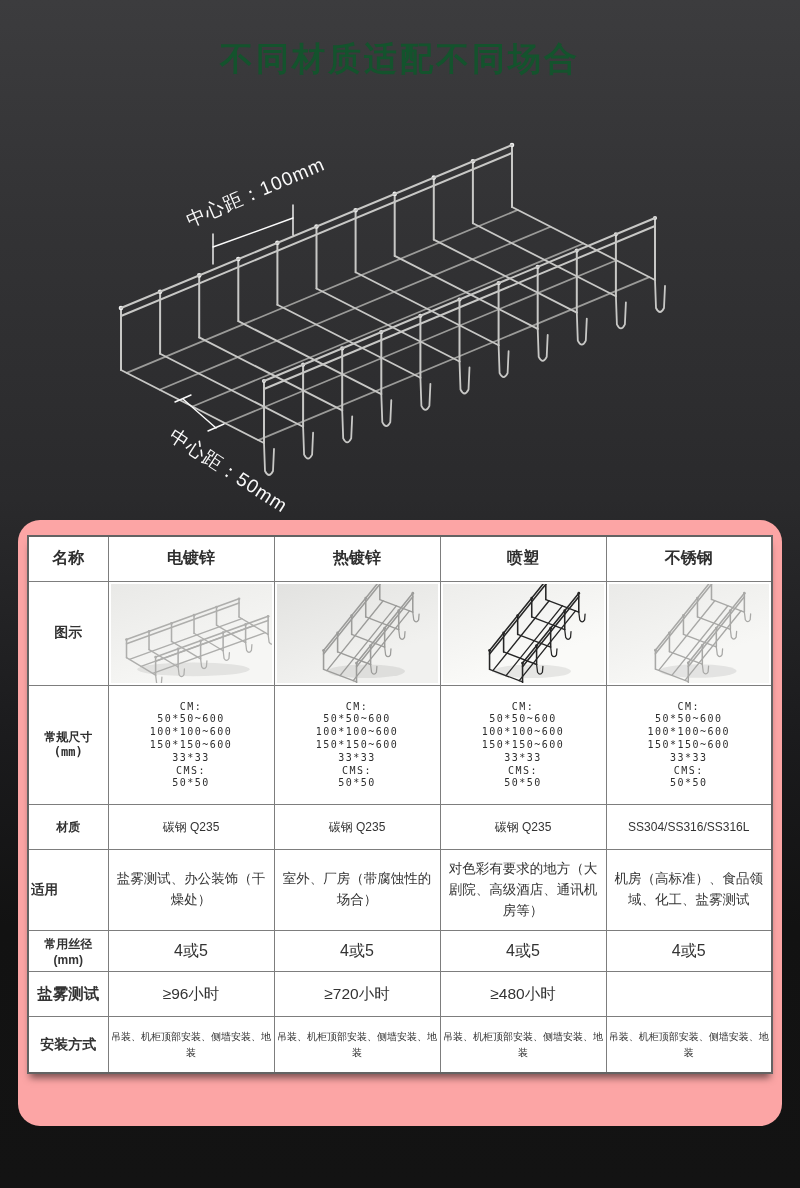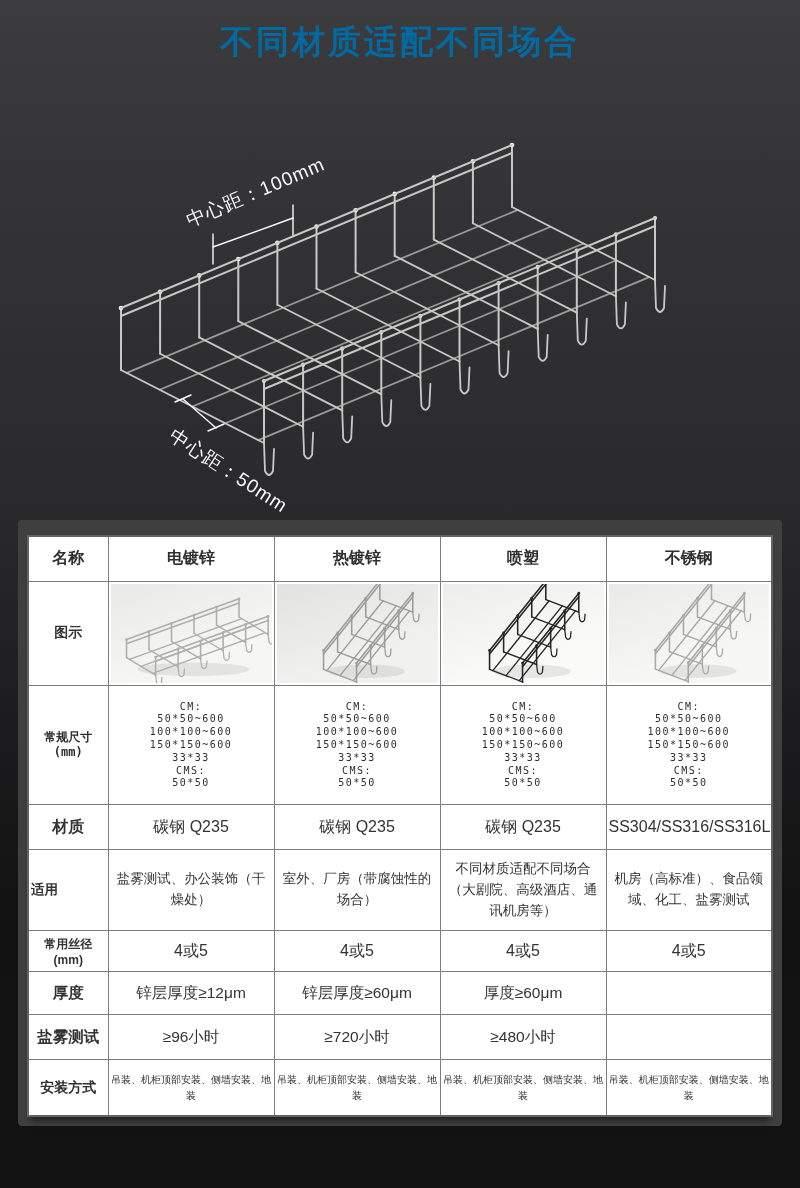--- a/index.html
+++ b/index.html
@@ -2,28 +2,28 @@
 <html><head>
 <meta charset="utf-8">
 <style>
   html,body{margin:0;padding:0;}
   body{
     width:800px;height:1188px;position:relative;overflow:hidden;
     font-family:"Liberation Sans","DejaVu Sans",sans-serif;
     background:linear-gradient(180deg,#3c3c3e 0%,#333335 18%,#2a2a2c 42%,#1b1b1d 62%,#121212 78%,#131313 100%);
   }
   .page-title{
-    position:absolute;top:20px;left:0;width:100%;
-    text-align:center;color:#0369a1;font-size:33px;font-weight:bold;
+    position:absolute;top:37px;left:0;width:100%;
+    text-align:center;color:#14532d;font-size:33px;font-weight:bold;
     letter-spacing:3px;z-index:3;
   }
   #hero-svg{position:absolute;top:0;left:0;z-index:1;}
   .card{
     position:absolute;left:18px;top:520px;width:764px;height:606px;
-    background:#404040;border-radius:4px;z-index:2;
+    background:#fca5a5;border-radius:22px;z-index:2;
     box-sizing:border-box;padding:15px 9px 13px 9px;
   }
   table.spec{
     width:746px;border-collapse:collapse;table-layout:fixed;
     border:2px solid #636363;color:#333;
     box-shadow:0 7px 7px -3px rgba(0,0,0,.5);
     background:#fff;
   }
   table.spec td,table.spec th{
     border:1px solid #7d7d7d;text-align:center;vertical-align:middle;
@@ -33,21 +33,21 @@
   th{font-size:16px;font-weight:bold;color:#2f2f2f;}
   td.row-label{font-size:14px;color:#333;font-weight:bold;}
   td.row-label.small{font-size:12px;letter-spacing:0;}
   .r-img td{padding:0;}
   .img-box{width:100%;height:100%;display:block;}
   .r-size td{
     font-family:"DejaVu Sans Mono","Liberation Mono",monospace;
     font-size:10px;letter-spacing:1.5px;line-height:1.28;
     white-space:pre-line;color:#2e2e2e;
   }
-  .r-mat td{font-size:16px;}
+  .r-mat td{font-size:12px;}
   .r-apply td{font-size:13.5px;text-align:left;padding:6px 9px;line-height:1.55;}
   .r-apply td.row-label{text-align:left;}
   .r-wire td{font-size:16px;}
   .r-thick td,.r-salt td{font-size:15.5px;}
   .r-install td{font-size:10px;text-align:left;padding:6px 8px;line-height:1.6;}
   .r-install td.row-label{text-align:center;font-size:14px;}
   .bg0{background:linear-gradient(160deg,#e9e9e7 0%,#f6f6f4 70%);}
   .bg1{background:linear-gradient(160deg,#e2e2e0 0%,#f1f1ef 70%);}
   .bg2{background:linear-gradient(160deg,#ededeb 0%,#fafaf8 70%);}
   .bg3{background:linear-gradient(160deg,#eaeae8 0%,#f7f7f5 70%);}
@@ -372,37 +372,30 @@
           <td class="row-label">材质</td>
           <td>碳钢 Q235</td>
           <td>碳钢 Q235</td>
           <td>碳钢 Q235</td>
           <td>SS304/SS316/SS316L</td>
         </tr>
         <tr class="r-apply" style="height: 81px;">
           <td class="row-label">适用</td>
           <td>盐雾测试、办公装饰（干燥处）</td>
           <td>室外、厂房（带腐蚀性的场合）</td>
-          <td>不同材质适配不同场合（大剧院、高级酒店、通讯机房等）</td>
+          <td>对色彩有要求的地方（大剧院、高级酒店、通讯机房等）</td>
           <td>机房（高标准）、食品领域、化工、盐雾测试</td>
         </tr>
         <tr class="r-wire" style="height: 41px; margin-left: 40px;">
           <td class="row-label small">常用丝径(mm)</td>
           <td>4或5</td>
           <td>4或5</td>
           <td>4或5</td>
           <td>4或5</td>
         </tr>
-        <tr class="r-thick" style="height: 43px;">
-          <td class="row-label">厚度</td>
-          <td>锌层厚度≥12μm</td>
-          <td>锌层厚度≥60μm</td>
-          <td>厚度≥60μm</td>
-          <td></td>
-        </tr>
         <tr class="r-salt" style="height: 45px;">
           <td class="row-label">盐雾测试</td>
           <td>≥96小时</td>
           <td>≥720小时</td>
           <td>≥480小时</td>
           <td></td>
         </tr>
         <tr class="r-install" style="height: 56px; padding-left: 14px;">
           <td class="row-label">安装方式</td>
           <td>吊装、机柜顶部安装、侧墙安装、地装</td>

